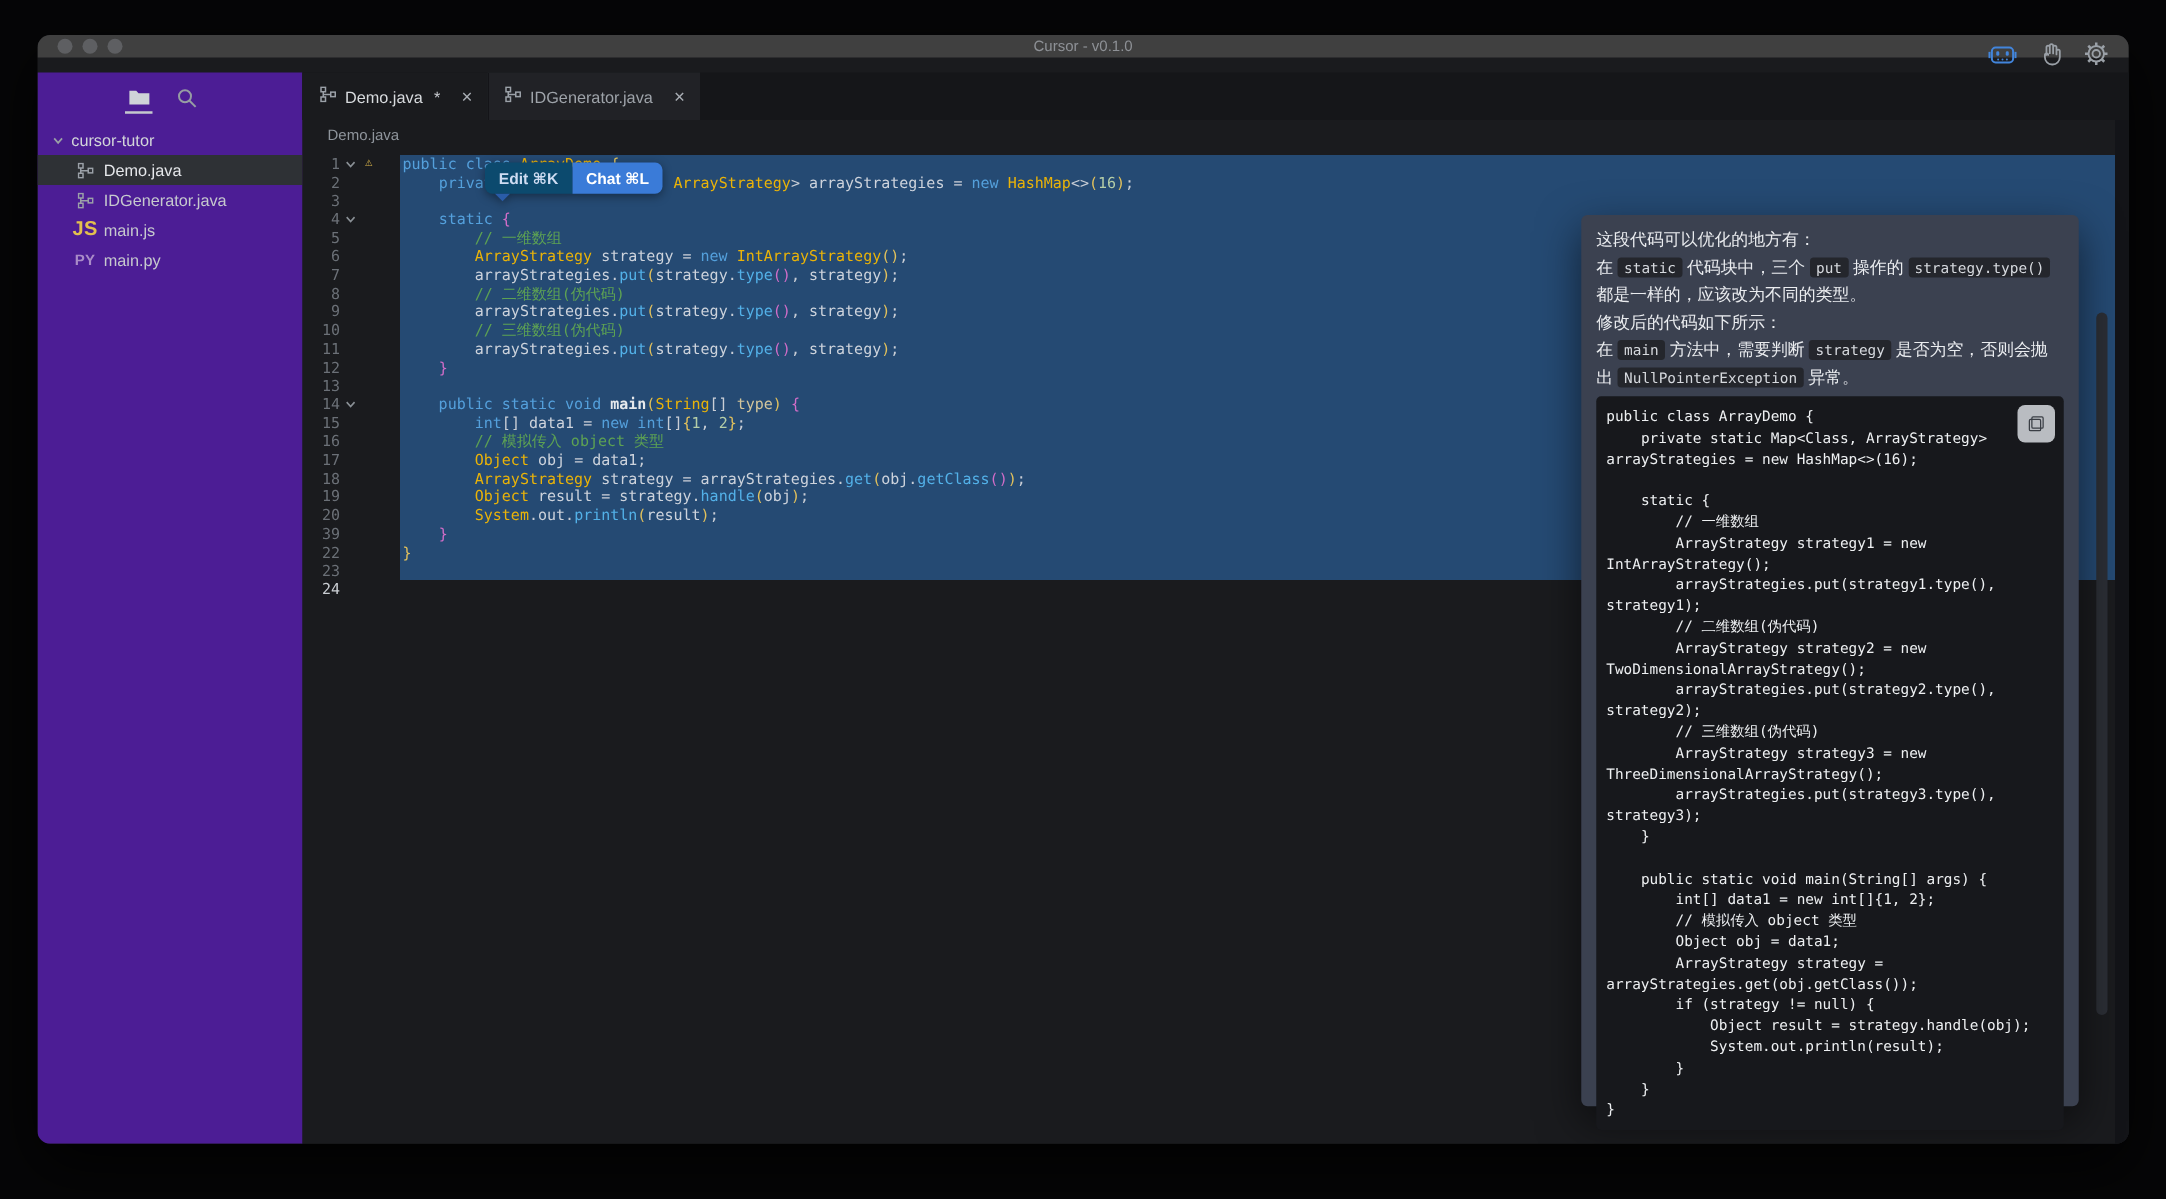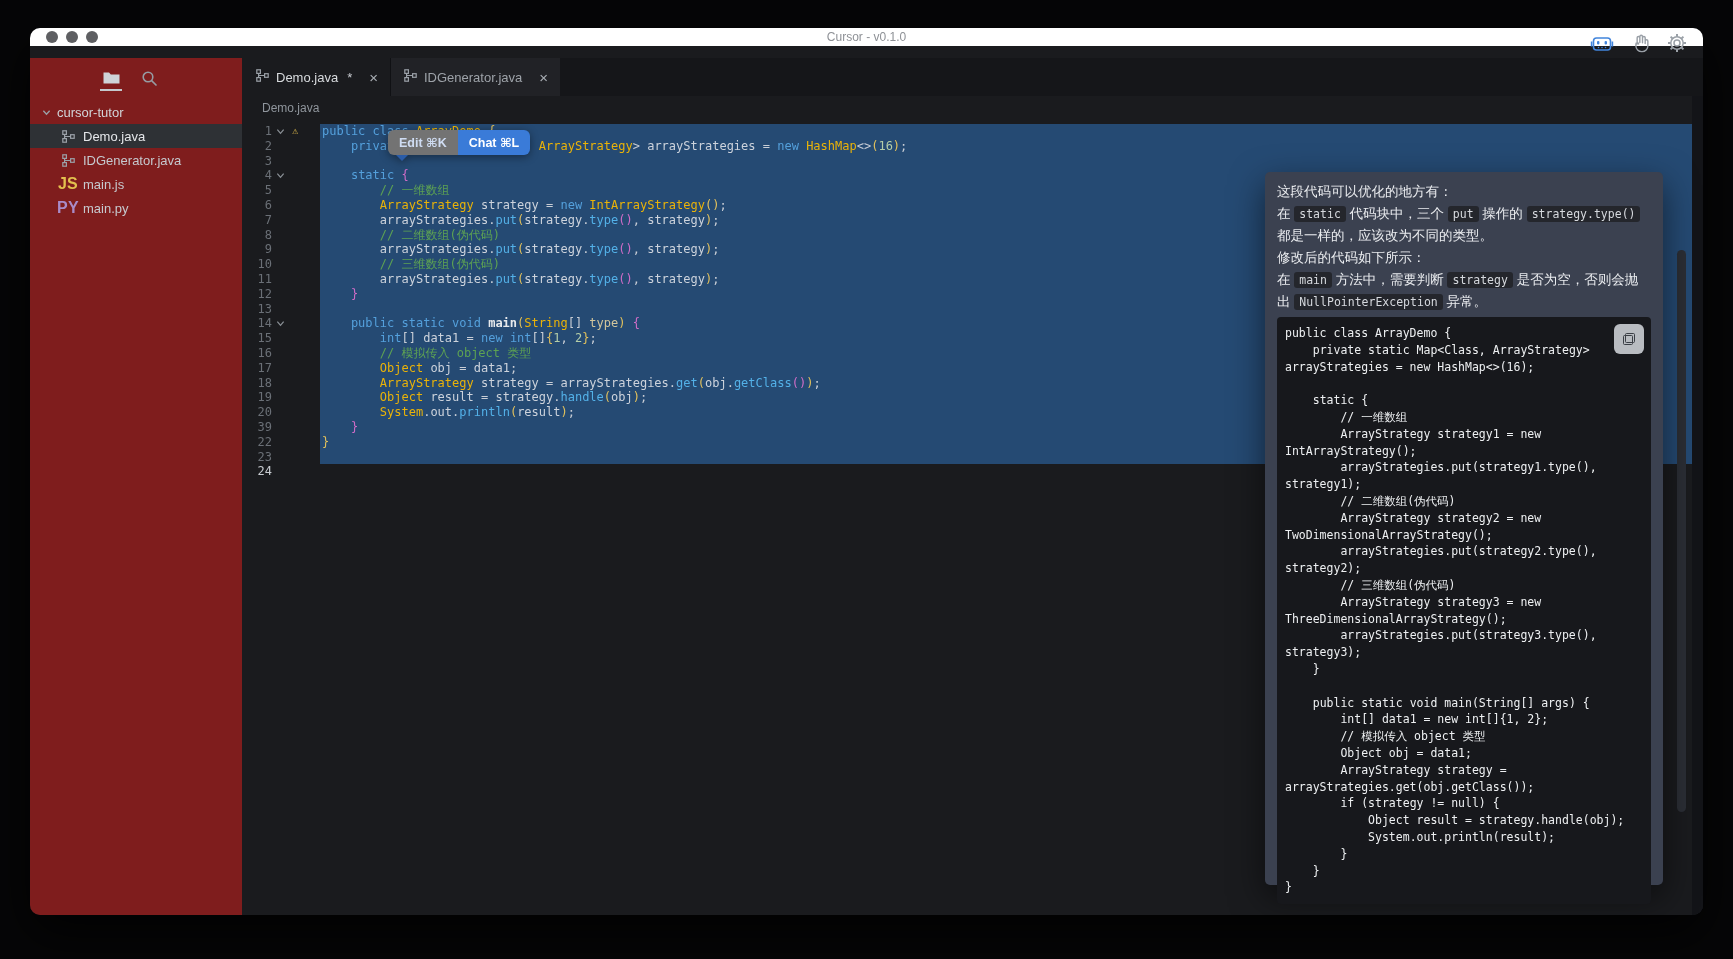--- a/index.html
+++ b/index.html
@@ -1,38 +1,38 @@
 <!DOCTYPE html>
 <html><head>
 <meta charset="utf-8">
 <style>
   html,body{margin:0;padding:0;background:#060607;width:1733px;height:959px;overflow:hidden;
     font-family:"Liberation Sans","DejaVu Sans",sans-serif;-webkit-font-smoothing:antialiased;}
   .window{position:absolute;left:30px;top:28px;width:1673px;height:887px;border-radius:10px;
     overflow:hidden;background:#1a1b1e;box-shadow:0 18px 50px rgba(0,0,0,.8);}
   
-  .titlebar{position:absolute;left:0;top:0;right:0;height:18px;background:#ffffff;display:flex;align-items:center;}
+  .titlebar{position:absolute;left:0;top:0;right:0;height:18px;background:#404040;display:flex;align-items:center;}
   .tl-group{display:flex;gap:8px;margin-left:16px;}
   .tl{width:12px;height:12px;border-radius:50%;background:#5e5f62;}
   .tb-title{position:absolute;left:0;right:0;text-align:center;font-size:12px;color:#8e9196;pointer-events:none;}
   .tb-icons{position:absolute;right:16px;top:0;height:30px;display:flex;align-items:center;gap:16px;}
   .tb-icons svg{display:block;}
   
   .main{position:absolute;top:30px;left:0;right:0;bottom:0;display:flex;}
-  .sidebar{width:212px;background:#7f1d1d;flex:none;position:relative;}
+  .sidebar{width:212px;background:#4c1d95;flex:none;position:relative;}
   .activity{height:40px;display:flex;align-items:center;gap:16px;padding-left:70px;}
   .act-icon{position:relative;width:22px;height:26px;display:flex;align-items:center;justify-content:center;}
   .act-icon.active:after{content:"";position:absolute;left:0;right:0;bottom:0;height:2px;background:#c4c8cd;}
   .tree{margin-top:2px;font-size:13px;color:#cbced3;}
   .tree-root{height:24px;display:flex;align-items:center;gap:6px;padding-left:12px;font-size:13px;color:#d2d5d9;}
   .file-row{height:24px;display:flex;align-items:center;gap:7px;padding-left:30px;color:#c6c9ce;}
   .file-row.selected{background:#2e3135;color:#e5e7ea;}
   .ficon{width:16px;height:14px;display:flex;align-items:center;justify-content:center;flex:none;}
   .ficon.js{color:#e3c04e;font-weight:bold;font-size:16px;letter-spacing:.3px;}
-  .ficon.py{color:#a98bc8;font-weight:bold;font-size:16px;letter-spacing:.3px;}
+  .ficon.py{color:#a98bc8;font-weight:bold;font-size:12px;letter-spacing:.3px;}
   .chev{width:9px;height:9px;flex:none;}
   
   .editor{flex:1;position:relative;background:#1a1b1e;display:flex;flex-direction:column;}
   .tabbar{height:38px;background:#151619;display:flex;flex:none;}
   .tab{height:38px;display:flex;align-items:center;gap:7px;padding:0 12px 0 14px;font-size:13px;}
   .tab.active{background:#1a1b1e;color:#d8dbde;}
   .tab.inactive{background:#212226;color:#9ea3a9;box-shadow:inset 1px 0 0 #101114;}
   .tab .dirty{color:#c9ccd1;margin-left:2px;}
   .tab .close{margin-left:10px;color:#a9aeb4;font-size:15px;line-height:1;}
   .breadcrumb{height:24px;display:flex;align-items:center;padding-left:20px;font-size:12px;color:#8f959c;flex:none;}
@@ -45,21 +45,21 @@
   .g-row.active .g-num{color:#c9cdd2;}
   .code-pane{flex:1;position:relative;padding-top:4px;}
   .selection{position:absolute;left:0;right:11px;top:4px;height:340.4px;background:#254a73;}
   .code-line{position:relative;height:14.8px;white-space:pre;font:12px/14.8px "DejaVu Sans Mono","Liberation Mono",monospace;color:#c9ced6;padding-left:2px;}
   .tk-kw{color:#54a0dc}.tk-cls{color:#eab308}.tk-fn{color:#53b1e8}.tk-fnw{color:#e6e9ec;font-weight:bold}
   .tk-v{color:#cdd3dc}.tk-pm{color:#d3c69c}.tk-n{color:#b5cea8}.tk-c{color:#5da253}
   .tk-b1{color:#e2c15c}.tk-b2{color:#d16dc8}.tk-d{color:#c9ced6}
   .scroll-strip{position:absolute;right:0;top:38px;bottom:0;width:11px;background:#131418;}
   
   .tooltip{position:absolute;left:68px;top:10px;height:25px;display:flex;z-index:30;filter:drop-shadow(0 2px 4px rgba(0,0,0,.4));}
-  .tt-edit{background:#737373;color:#cfdcf2;border-radius:6px 0 0 6px;display:flex;align-items:center;padding:4px 11px;font-size:12.5px;font-weight:bold;}
+  .tt-edit{background:#0c4a6e;color:#cfdcf2;border-radius:6px 0 0 6px;display:flex;align-items:center;padding:4px 11px;font-size:12.5px;font-weight:bold;}
   .tt-chat{background:#3a7bd8;color:#ffffff;border-radius:0 6px 6px 0;display:flex;align-items:center;padding:0 11px;font-size:12.5px;font-weight:bold;}
   .tt-ptr{position:absolute;left:8px;top:25px;width:0;height:0;border:6px solid transparent;border-top-color:#2a5ca8;}
   
   .chat-panel{position:absolute;left:1235px;top:144px;width:398px;height:713px;background:#3b4150;border-radius:5px;
     box-shadow:0 12px 34px rgba(0,0,0,.55);z-index:40;padding:9px 12px;box-sizing:border-box;
     font-size:13.5px;line-height:22px;color:#eaecef;}
   .chat-para{margin:0;}
   .chip{background:#24262c;border-radius:3px;padding:1px 5px;font:11.5px "DejaVu Sans Mono","Liberation Mono",monospace;color:#d6d9de;}
   .chat-code{margin-top:4px;background:#17181c;border-radius:4px;padding:8px;position:relative;}
   .chat-code pre{margin:0;font:11.5px/16.8px "DejaVu Sans Mono","Liberation Mono",monospace;color:#eef0f2;white-space:pre-wrap;}

